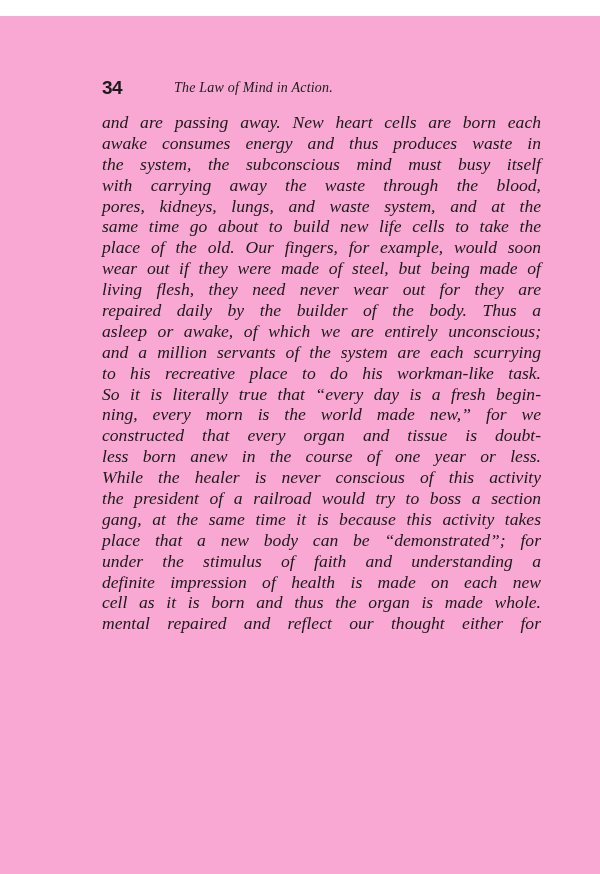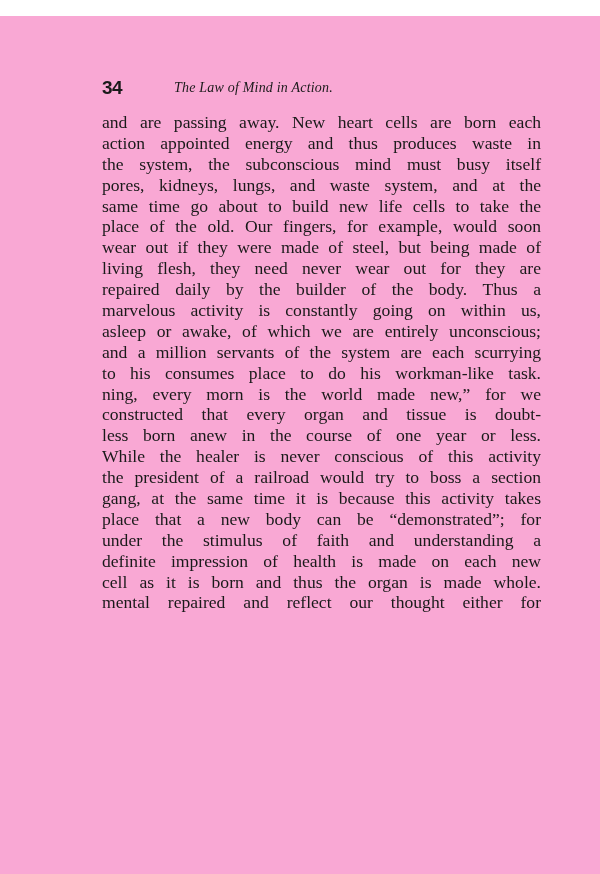--- a/index.html
+++ b/index.html
@@ -45,20 +45,21 @@
     font-style: italic;
     font-size: 14px;
     line-height: 24px;
     letter-spacing: 0.2px;
   }
   .body-text {
     position: absolute;
     left: 102px;
     top: 96px;
     width: 439px;
+    font-style: italic;
   }
   .line {
     display: block;
     font-size: 17.6px;
     line-height: 20.9px;
     height: 20.9px;
     text-align: justify;
     text-align-last: justify;
     white-space: nowrap;
     overflow: visible;
@@ -71,32 +72,33 @@
 <body>
 
 <div class="page">
   <div class="running-head">
     <span class="page-number">34</span>
     <span class="running-title">The Law of Mind in Action.</span>
   </div>
 
   <div class="body-text">
     <span class="line">and are passing away.  New heart cells are born each</span>
-    <span class="line">action appointed energy and thus produces waste in</span>
+    <span class="line">awake consumes energy and thus produces waste in</span>
     <span class="line">the system, the subconscious mind must busy itself</span>
+    <span class="line">with carrying away the waste through the blood,</span>
     <span class="line">pores, kidneys, lungs, and waste system, and at the</span>
     <span class="line">same time go about to build new life cells to take the</span>
     <span class="line">place of the old.  Our fingers, for example, would soon</span>
     <span class="line">wear out if they were made of steel, but being made of</span>
     <span class="line">living flesh, they need never wear out for they are</span>
     <span class="line">repaired daily by the builder of the body.  Thus a</span>
-    <span class="line">marvelous activity is constantly going on within us,</span>
     <span class="line">asleep or awake, of which we are entirely unconscious;</span>
     <span class="line">and a million servants of the system are each scurrying</span>
-    <span class="line">to his consumes place to do his workman-like task.</span>
+    <span class="line">to his recreative place to do his workman-like task.</span>
+    <span class="line">So it is literally true that “every day is a fresh begin-</span>
     <span class="line">ning, every morn is the world made new,” for we</span>
     <span class="line">constructed that every organ and tissue is doubt-</span>
     <span class="line">less born anew in the course of one year or less.</span>
     <span class="line">While the healer is never conscious of this activity</span>
     <span class="line">the president of a railroad would try to boss a section</span>
     <span class="line">gang, at the same time it is because this activity takes</span>
     <span class="line">place that a new body can be “demonstrated”; for</span>
     <span class="line">under the stimulus of faith and understanding a</span>
     <span class="line">definite impression of health is made on each new</span>
     <span class="line">cell as it is born and thus the organ is made whole.</span>

